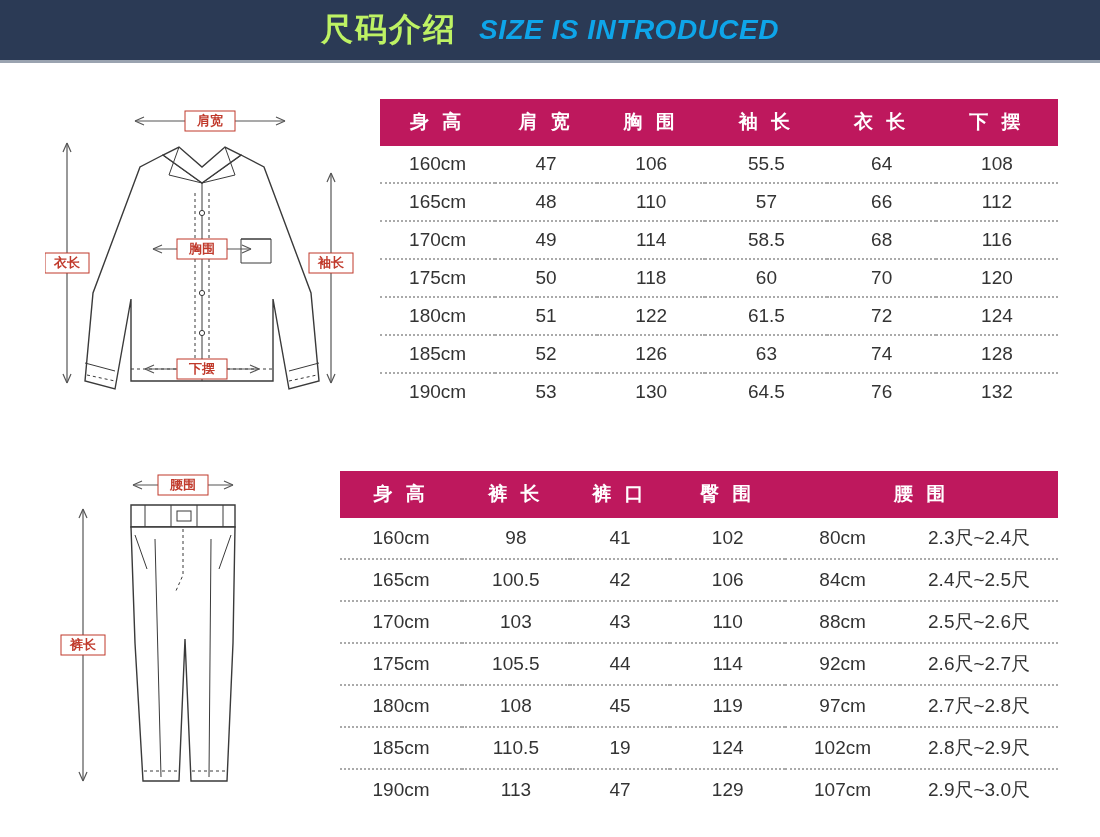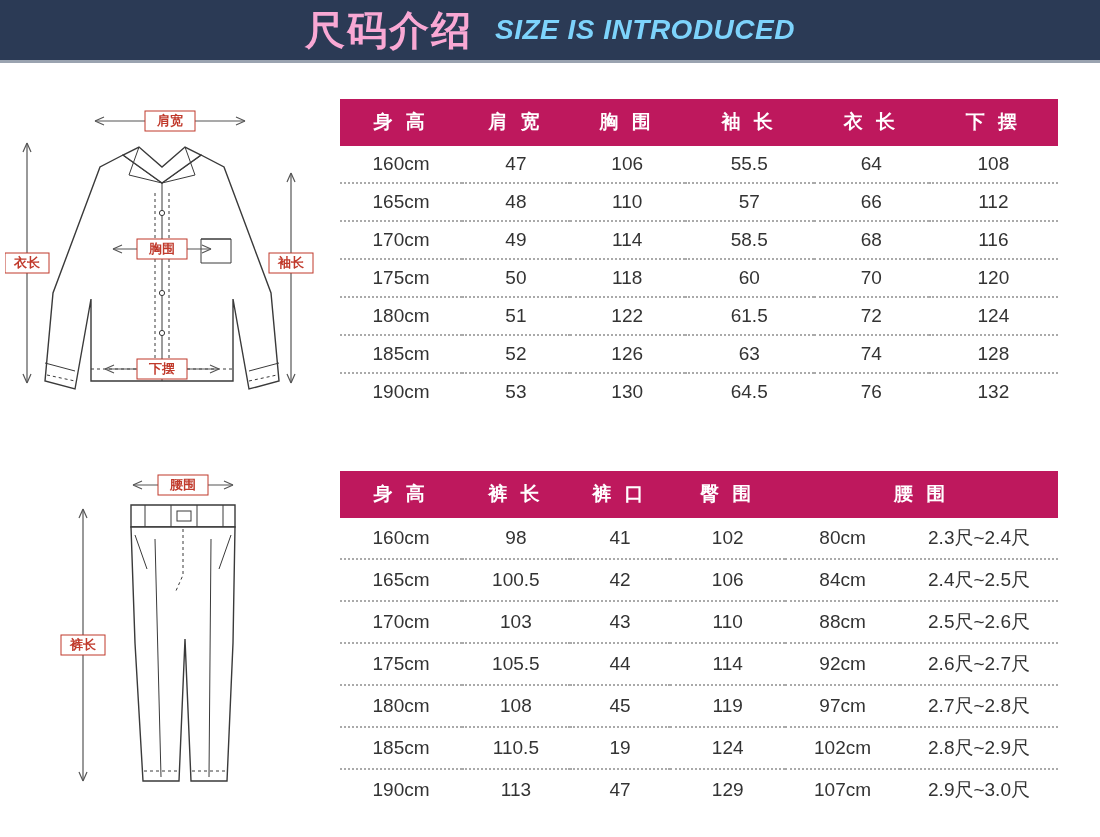--- a/index.html
+++ b/index.html
@@ -19,38 +19,38 @@
   .header {
     height: 60px;
     background: #2b3a55;
     border-bottom: 3px solid #9aa3b0;
     display: flex;
     align-items: center;
     justify-content: center;
     gap: 22px;
   }
   .header .cn {
-    color: #f9a8d4;
-    font-size: 40px;
+    color: #bef264;
+    font-size: 32px;
     font-weight: bold;
     letter-spacing: 2px;
   }
   .header .en {
-    color: #7dd3fc;
+    color: #0ea5e9;
     font-size: 28px;
     font-weight: bold;
     letter-spacing: 0.5px;
     font-style: italic;
   }
   
   .section {
     display: flex;
     align-items: flex-start;
   }
-  .sec-top { height: 380px; }
+  .sec-top { height: 380px; margin-left: 40px; }
   .sec-bottom { height: 380px; }
 
   .fig {
     width: 340px;
     display: flex;
     justify-content: center;
     position: relative;
   }
   .tablewrap {
     flex: 1;

